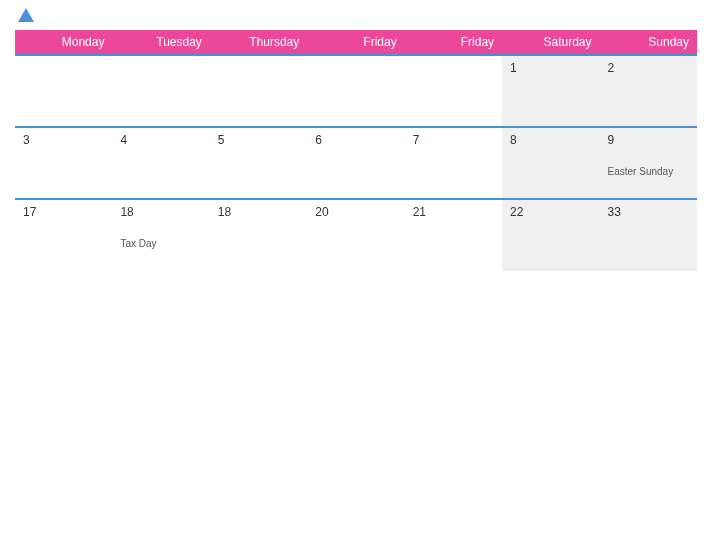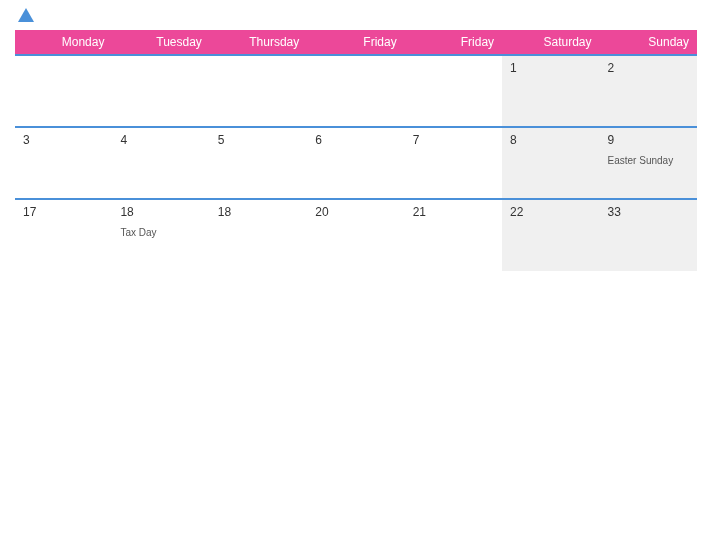--- a/index.html
+++ b/index.html
@@ -94,21 +94,21 @@
     }
     .day-number {
       font-size: 12px;
       color: #333;
       display: block;
     }
     .holiday {
       font-size: 10px;
       color: #555;
       display: block;
-      margin-top: 8px;
+      margin-top: 19px;
     }
   </style>
 </head>
 <body>
 
 <div class="page">
   <div class="header">
     <div class="logo">
       <div class="logo-line">
         <span class="logo-general"></span>

